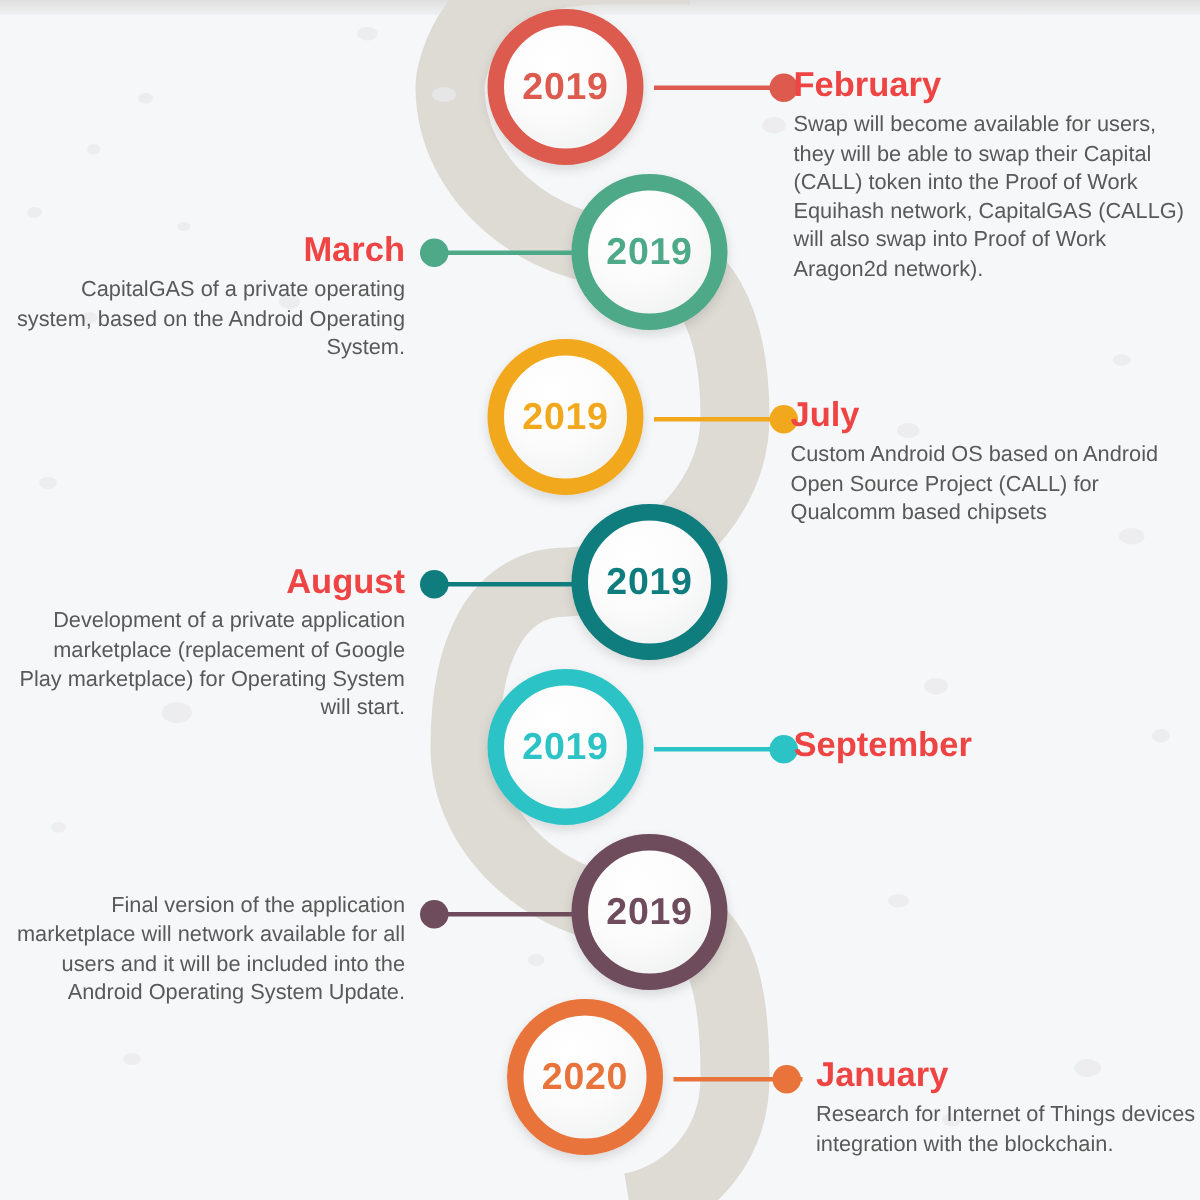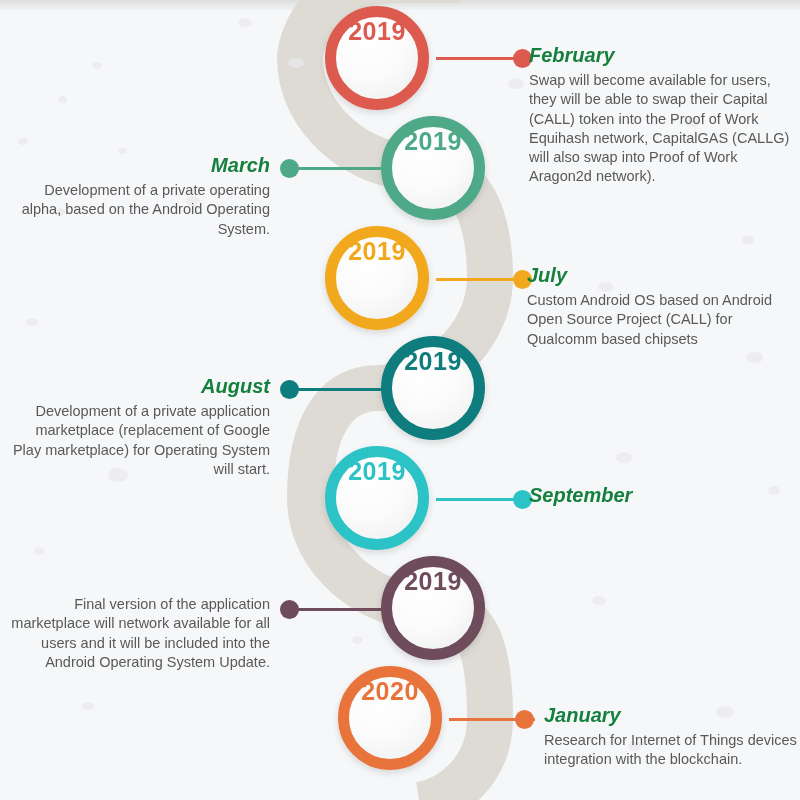--- a/index.html
+++ b/index.html
@@ -40,21 +40,21 @@
     height: 800px;
   }
   .node {
     position: absolute;
     width: 104px;
     height: 104px;
     border-radius: 50%;
     background: radial-gradient(circle at 38% 30%, #ffffff 0%, #fbfbfb 48%, #eceded 100%);
     box-sizing: border-box;
     display: flex;
-    align-items: flex-start;
+    align-items: center;
     justify-content: center;
     box-shadow: 0 3px 7px rgba(90,90,90,0.20);
   }
   .node-year {
     font-size: 25px;
     font-weight: bold;
     letter-spacing: 0.5px;
     user-select: none;
   }
   .connector {
@@ -67,26 +67,25 @@
     width: 19px;
     height: 19px;
     border-radius: 50%;
     top: -8px;
   }
   .entry {
     position: absolute;
     width: 262px;
   }
   .entry-title {
-    font-size: 20px;
+    font-size: 23px;
     font-weight: bold;
-    color: #15803d;
+    color: #ef4444;
     margin: 0 0 5px 0;
     line-height: 1.1;
-    font-style: italic;
   }
   .entry-body {
     font-size: 14.5px;
     color: #595959;
     line-height: 1.33;
     margin: 0;
   }
   .side-right { text-align: left; }
   .side-left  { text-align: right; }
 </style>
@@ -149,21 +148,21 @@
 
   <div class="node" style="left:381px;top:116px;border:11px solid #4da987;">
     <span class="node-year" style="color:#4da987;">2019</span>
   </div>
   <div style="position:absolute;left:280px;top:167px;width:102px;">
     <div class="connector" style="left:8px;width:94px;background:#4da987;"></div>
     <div class="conn-dot" style="left:0;background:#4da987;"></div>
   </div>
   <div class="entry side-left" style="left:8px;top:154px;">
     <p class="entry-title">March</p>
-    <p class="entry-body">Development of a private operating alpha, based on the Android Operating System.</p>
+    <p class="entry-body">CapitalGAS of a private operating system, based on the Android Operating System.</p>
   </div>
 
   <div class="node" style="left:325px;top:226px;border:11px solid #f2a81d;">
     <span class="node-year" style="color:#f2a81d;">2019</span>
   </div>
   <div style="position:absolute;left:436px;top:278px;width:96px;">
     <div class="connector" style="left:0;width:96px;background:#f2a81d;"></div>
     <div class="conn-dot" style="left:77px;background:#f2a81d;"></div>
   </div>
   <div class="entry side-right" style="left:527px;top:264px;">

